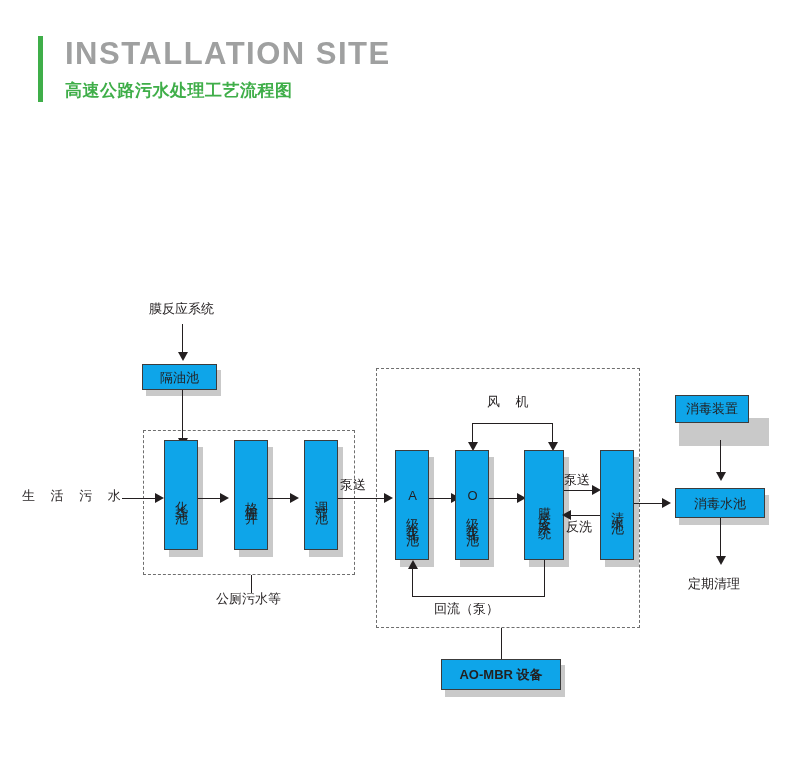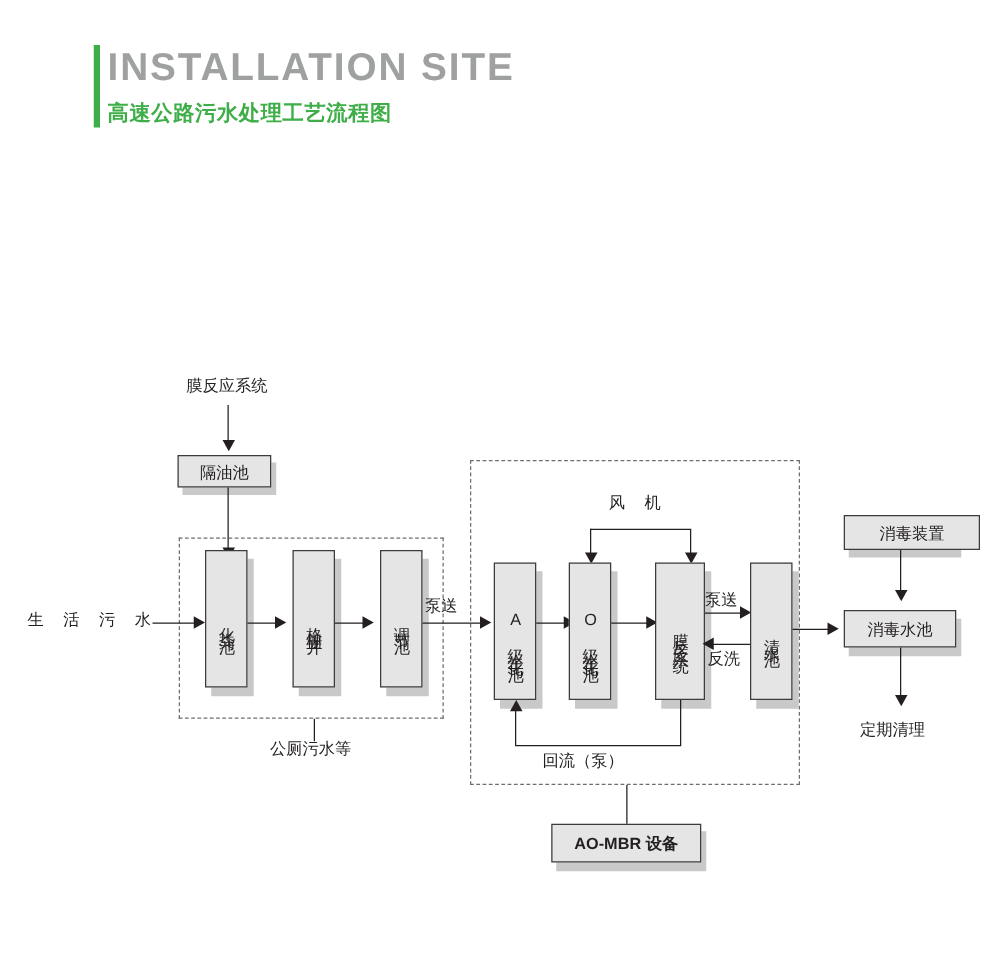--- a/index.html
+++ b/index.html
@@ -18,23 +18,22 @@
     position: relative;
     width: 800px;
     height: 770px;
   }
 
   
   .header {
     position: absolute;
     left: 38px;
     top: 36px;
-    padding-left: 6px;
+    padding-left: 22px;
     border-left: 5px solid #3fae49;
-    margin-left: 37px;
   }
   .header-title {
     font-size: 31px;
     font-weight: bold;
     letter-spacing: 1.5px;
     color: #9fa0a0;
     line-height: 36px;
     font-family: "Liberation Sans", sans-serif;
   }
   .header-sub {
@@ -67,21 +66,21 @@
     top: 290px;
     width: 800px;
     height: 440px;
   }
   .diagram * { box-sizing: border-box; }
 
   
   .box {
     position: absolute;
     border: 1px solid #3c3c3c;
-    background: #e5e5e5;
+    background: #0ea5e9;
     color: #231f20;
     display: flex;
     align-items: center;
     justify-content: center;
     text-align: center;
     font-size: 13px;
     line-height: 19px;
     z-index: 3;
   }
   .shadow {
@@ -240,21 +239,21 @@
     <div class="line hline" style="left:412px; top:306px; width:133px;"></div>
     <div class="line vline" style="left:412px; top:278px; height:28px;"></div>
     <div class="arrow arrow-up" style="left:408px; top:270px;"></div>
     <div class="label" style="left:434px; top:310px;">回流（泵）</div>
 
     <div class="shadow" style="left:445px; top:375px; width:120px; height:32px;"></div>
     <div class="box" style="left:441px; top:369px; width:120px; height:31px; font-weight:bold;">AO-MBR 设备</div>
     <div class="line vline" style="left:501px; top:338px; height:31px;"></div>
 
     <div class="shadow" style="left:679px; top:128px; width:90px; height:28px;"></div>
-    <div class="box" style="left:675px; top:122px; width:109px; height:28px;">消毒装置</div>
+    <div class="box" style="left:675px; top:105px; width:74px; height:28px;font-family:Liberation Mono, monospace;">消毒装置</div>
     <div class="line vline" style="left:720px; top:150px; height:36px;"></div>
     <div class="arrow arrow-down" style="left:716px; top:182px;"></div>
 
     <div class="shadow" style="left:679px; top:205px; width:90px; height:30px;"></div>
     <div class="box" style="left:675px; top:198px; width:90px; height:30px;">消毒水池</div>
 
     <div class="line hline" style="left:634px; top:213px; width:32px;"></div>
     <div class="arrow arrow-right" style="left:662px; top:208px;"></div>
 
     <div class="line vline" style="left:720px; top:228px; height:42px;"></div>

